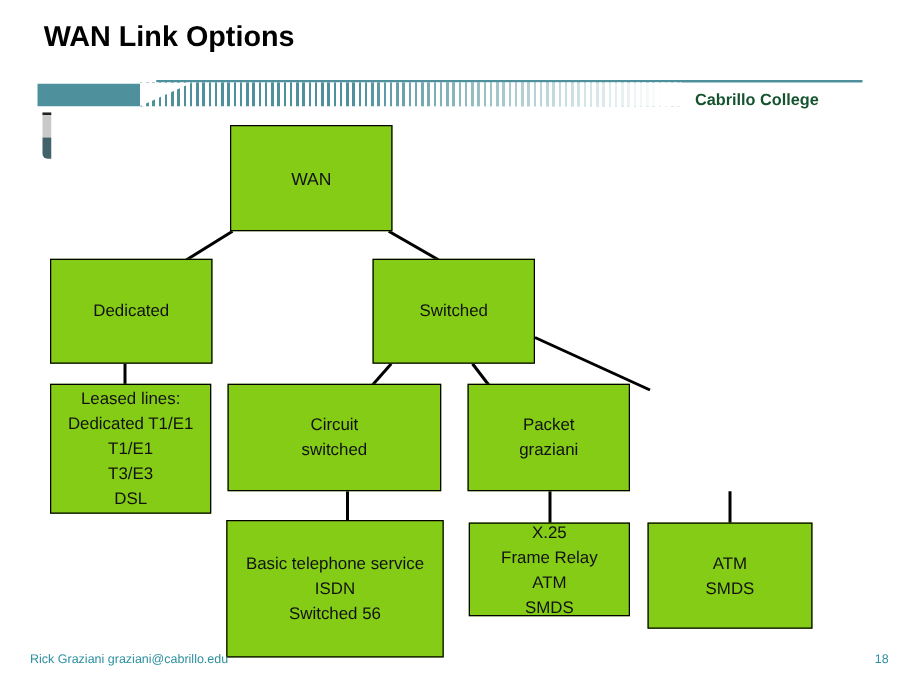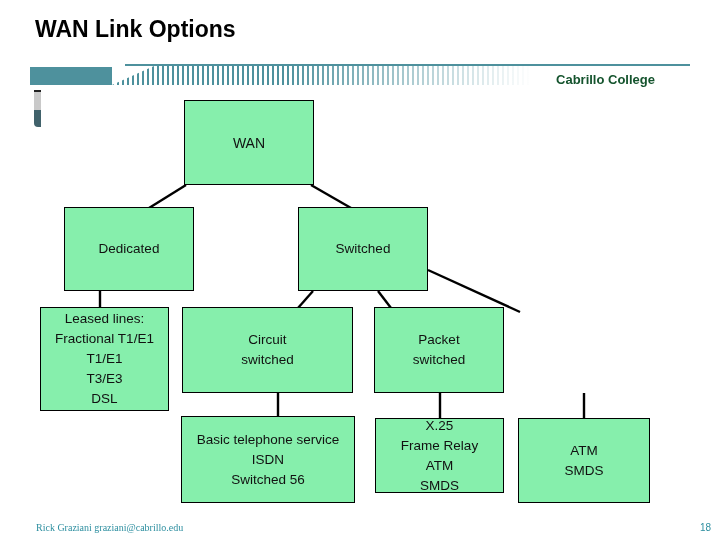--- a/index.html
+++ b/index.html
@@ -32,37 +32,37 @@
   .brand-name {
     position:absolute; right:65px; top:72px;
     font-size:13px; font-weight:bold; color:#14532d;
   }
   
   .deco-light { position:absolute; left:34px; top:90px;  width:7px; height:20px; background:#c9c9c9; border-top:2px solid #222; }
   .deco-dark  { position:absolute; left:34px; top:110px; width:7px; height:17px; background:#41626b; border-bottom-left-radius:4px; }
   
   .edges { position:absolute; left:0; top:0; width:720px; height:540px; pointer-events:none; }
   .node {
-    position:absolute; background:#86efac; border:1px solid #000;
+    position:absolute; background:#84cc16; border:1px solid #000;
     display:flex; align-items:center; justify-content:center;
     text-align:center; white-space:pre-line;
     font-size:13.5px; line-height:20px; color:#111;
   }
   #n-wan       { left:184px; top:100px; width:130px; height:85px; font-size:14px; }
-  #n-dedicated { left:40px;  top:207px; width:130px; height:84px;margin-left:24px; }
+  #n-dedicated { left:40px;  top:207px; width:130px; height:84px; }
   #n-switched  { left:298px; top:207px; width:130px; height:84px; }
   #n-leased    { left:40px;  top:307px; width:129px; height:104px; }
   #n-circuit   { left:182px; top:307px; width:171px; height:86px; }
   #n-packet    { left:374px; top:307px; width:130px; height:86px; }
   #n-cell      { left:518px; top:308px; width:132px; height:85px; }
-  #n-basic     { left:181px; top:416px; width:174px; height:87px; }
+  #n-basic     { left:181px; top:416px; width:174px; height:110px; }
   #n-x25       { left:375px; top:418px; width:129px; height:75px; }
   #n-atm       { left:518px; top:418px; width:132px; height:85px; }
   
-  .footer-author { position:absolute; left:36px; top:522px; font-size:10px; color:#2e8fa0;font-family:Liberation Serif, serif; }
+  .footer-author { position:absolute; left:24px; top:522px; font-size:10px; color:#2e8fa0; }
   .page-number   { position:absolute; right:9px; top:522px; font-size:10px; color:#2e8fa0;margin-left:36px; }
 </style>
 </head>
 <body>
 
 <div class="slide">
 
   <div class="title">WAN Link Options</div>
 
   <div class="banner-topline"></div>
@@ -84,28 +84,28 @@
     <line x1="428" y1="270" x2="520" y2="312" stroke="#000" stroke-width="2.4"></line>
     <line x1="278" y1="393" x2="278" y2="417" stroke="#000" stroke-width="2.4"></line>
     <line x1="440" y1="393" x2="440" y2="419" stroke="#000" stroke-width="2.4"></line>
     <line x1="584" y1="393" x2="584" y2="419" stroke="#000" stroke-width="2.4"></line>
   </svg>
 
   <div class="node" id="n-wan">WAN</div>
   <div class="node" id="n-dedicated">Dedicated</div>
   <div class="node" id="n-switched">Switched</div>
   <div class="node" id="n-leased">Leased lines:
-Fractional T1/E1
+Dedicated T1/E1
 T1/E1
 T3/E3
 DSL</div>
   <div class="node" id="n-circuit">Circuit
 switched</div>
   <div class="node" id="n-packet">Packet
-switched</div>
+graziani</div>
   <div class="node" id="n-basic">Basic telephone service
 ISDN
 Switched 56</div>
   <div class="node" id="n-x25">X.25
 Frame Relay
 ATM
 SMDS</div>
   <div class="node" id="n-atm">ATM
 SMDS</div>
 

